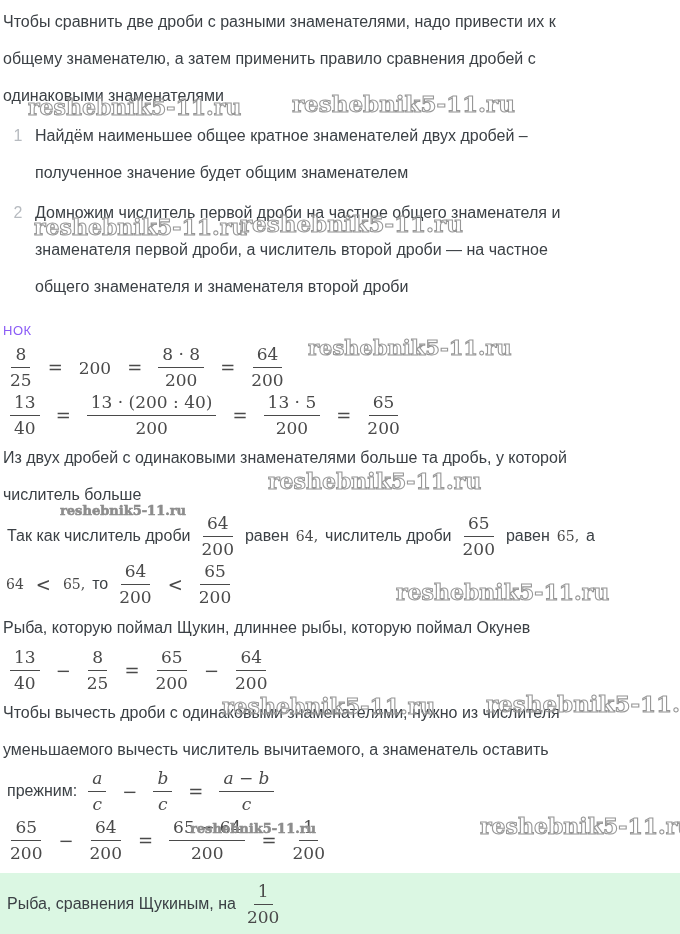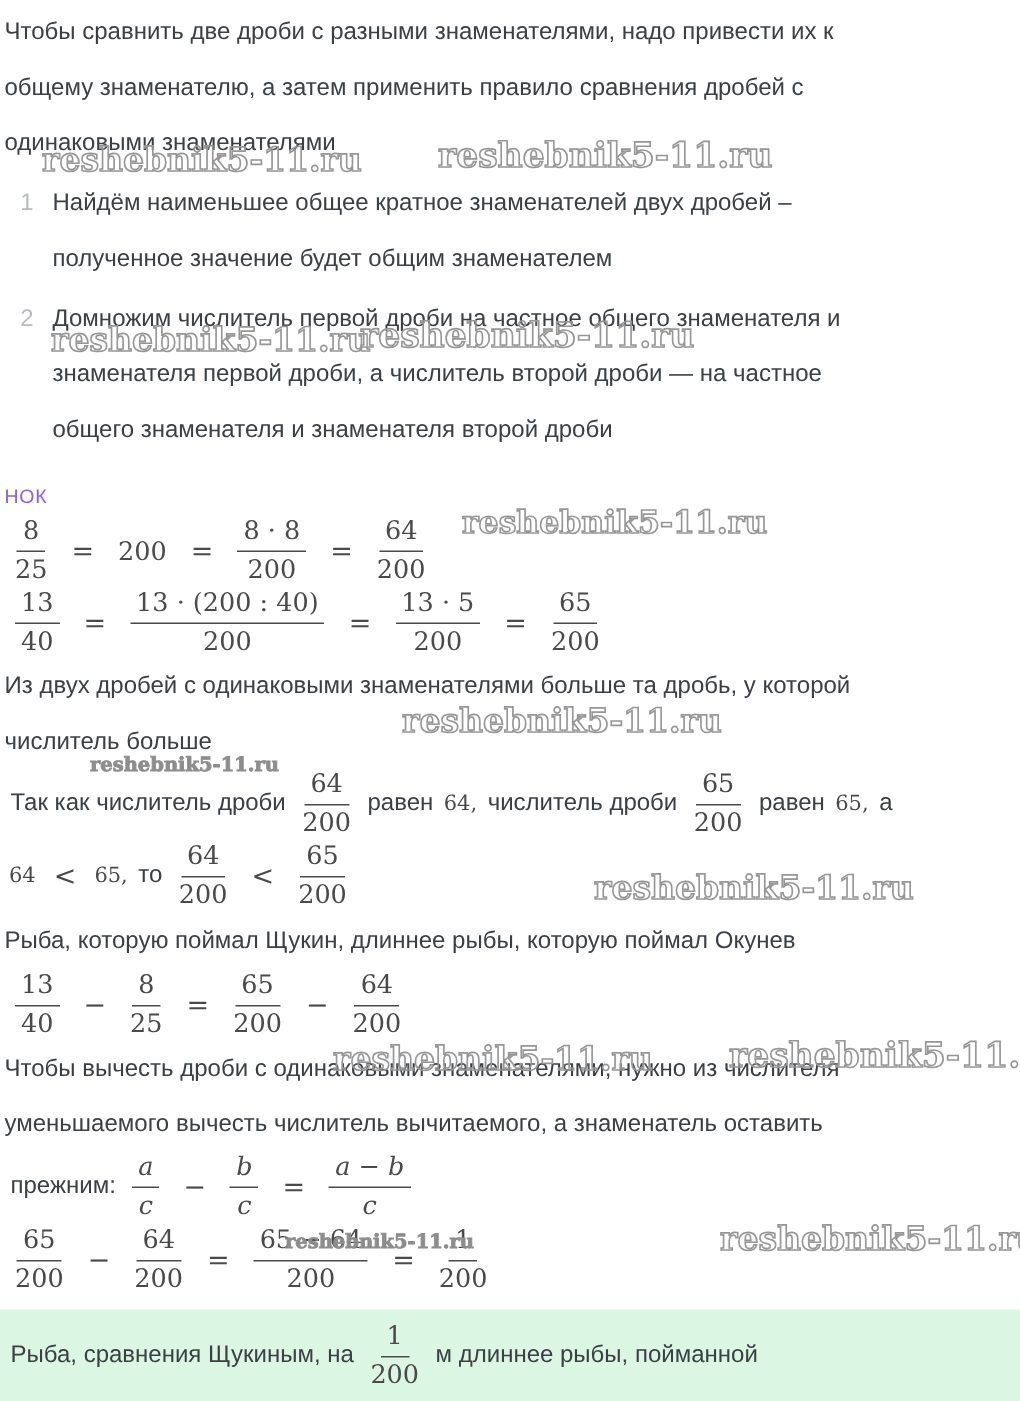--- a/index.html
+++ b/index.html
@@ -216,21 +216,20 @@
         </span>
       </div>
 
     <div class="conclusion">
       <div class="eqrow">
           <span class="mtext">Рыба, сравнения Щукиным, на</span>
           <span class="frac">
             <span class="fnum">1</span>
             <span class="fden">200</span>
           </span>
-          <span class="mtext">м длиннее рыбы, пойманной</span>
         </div>
       <p class="txt">Окуневым</p>
     </div>
 
   </div>
   <div>
       <span class="wm" style="left: 28px; top: 94px; font-size: 22px;">reshebnik5-11.ru</span>
       <span class="wm" style="left: 292px; top: 90px; font-size: 23px;">reshebnik5-11.ru</span>
       <span class="wm" style="left: 34px; top: 214px; font-size: 22px;">reshebnik5-11.ru</span>
       <span class="wm" style="left: 240px; top: 210px; font-size: 23px;">reshebnik5-11.ru</span>

